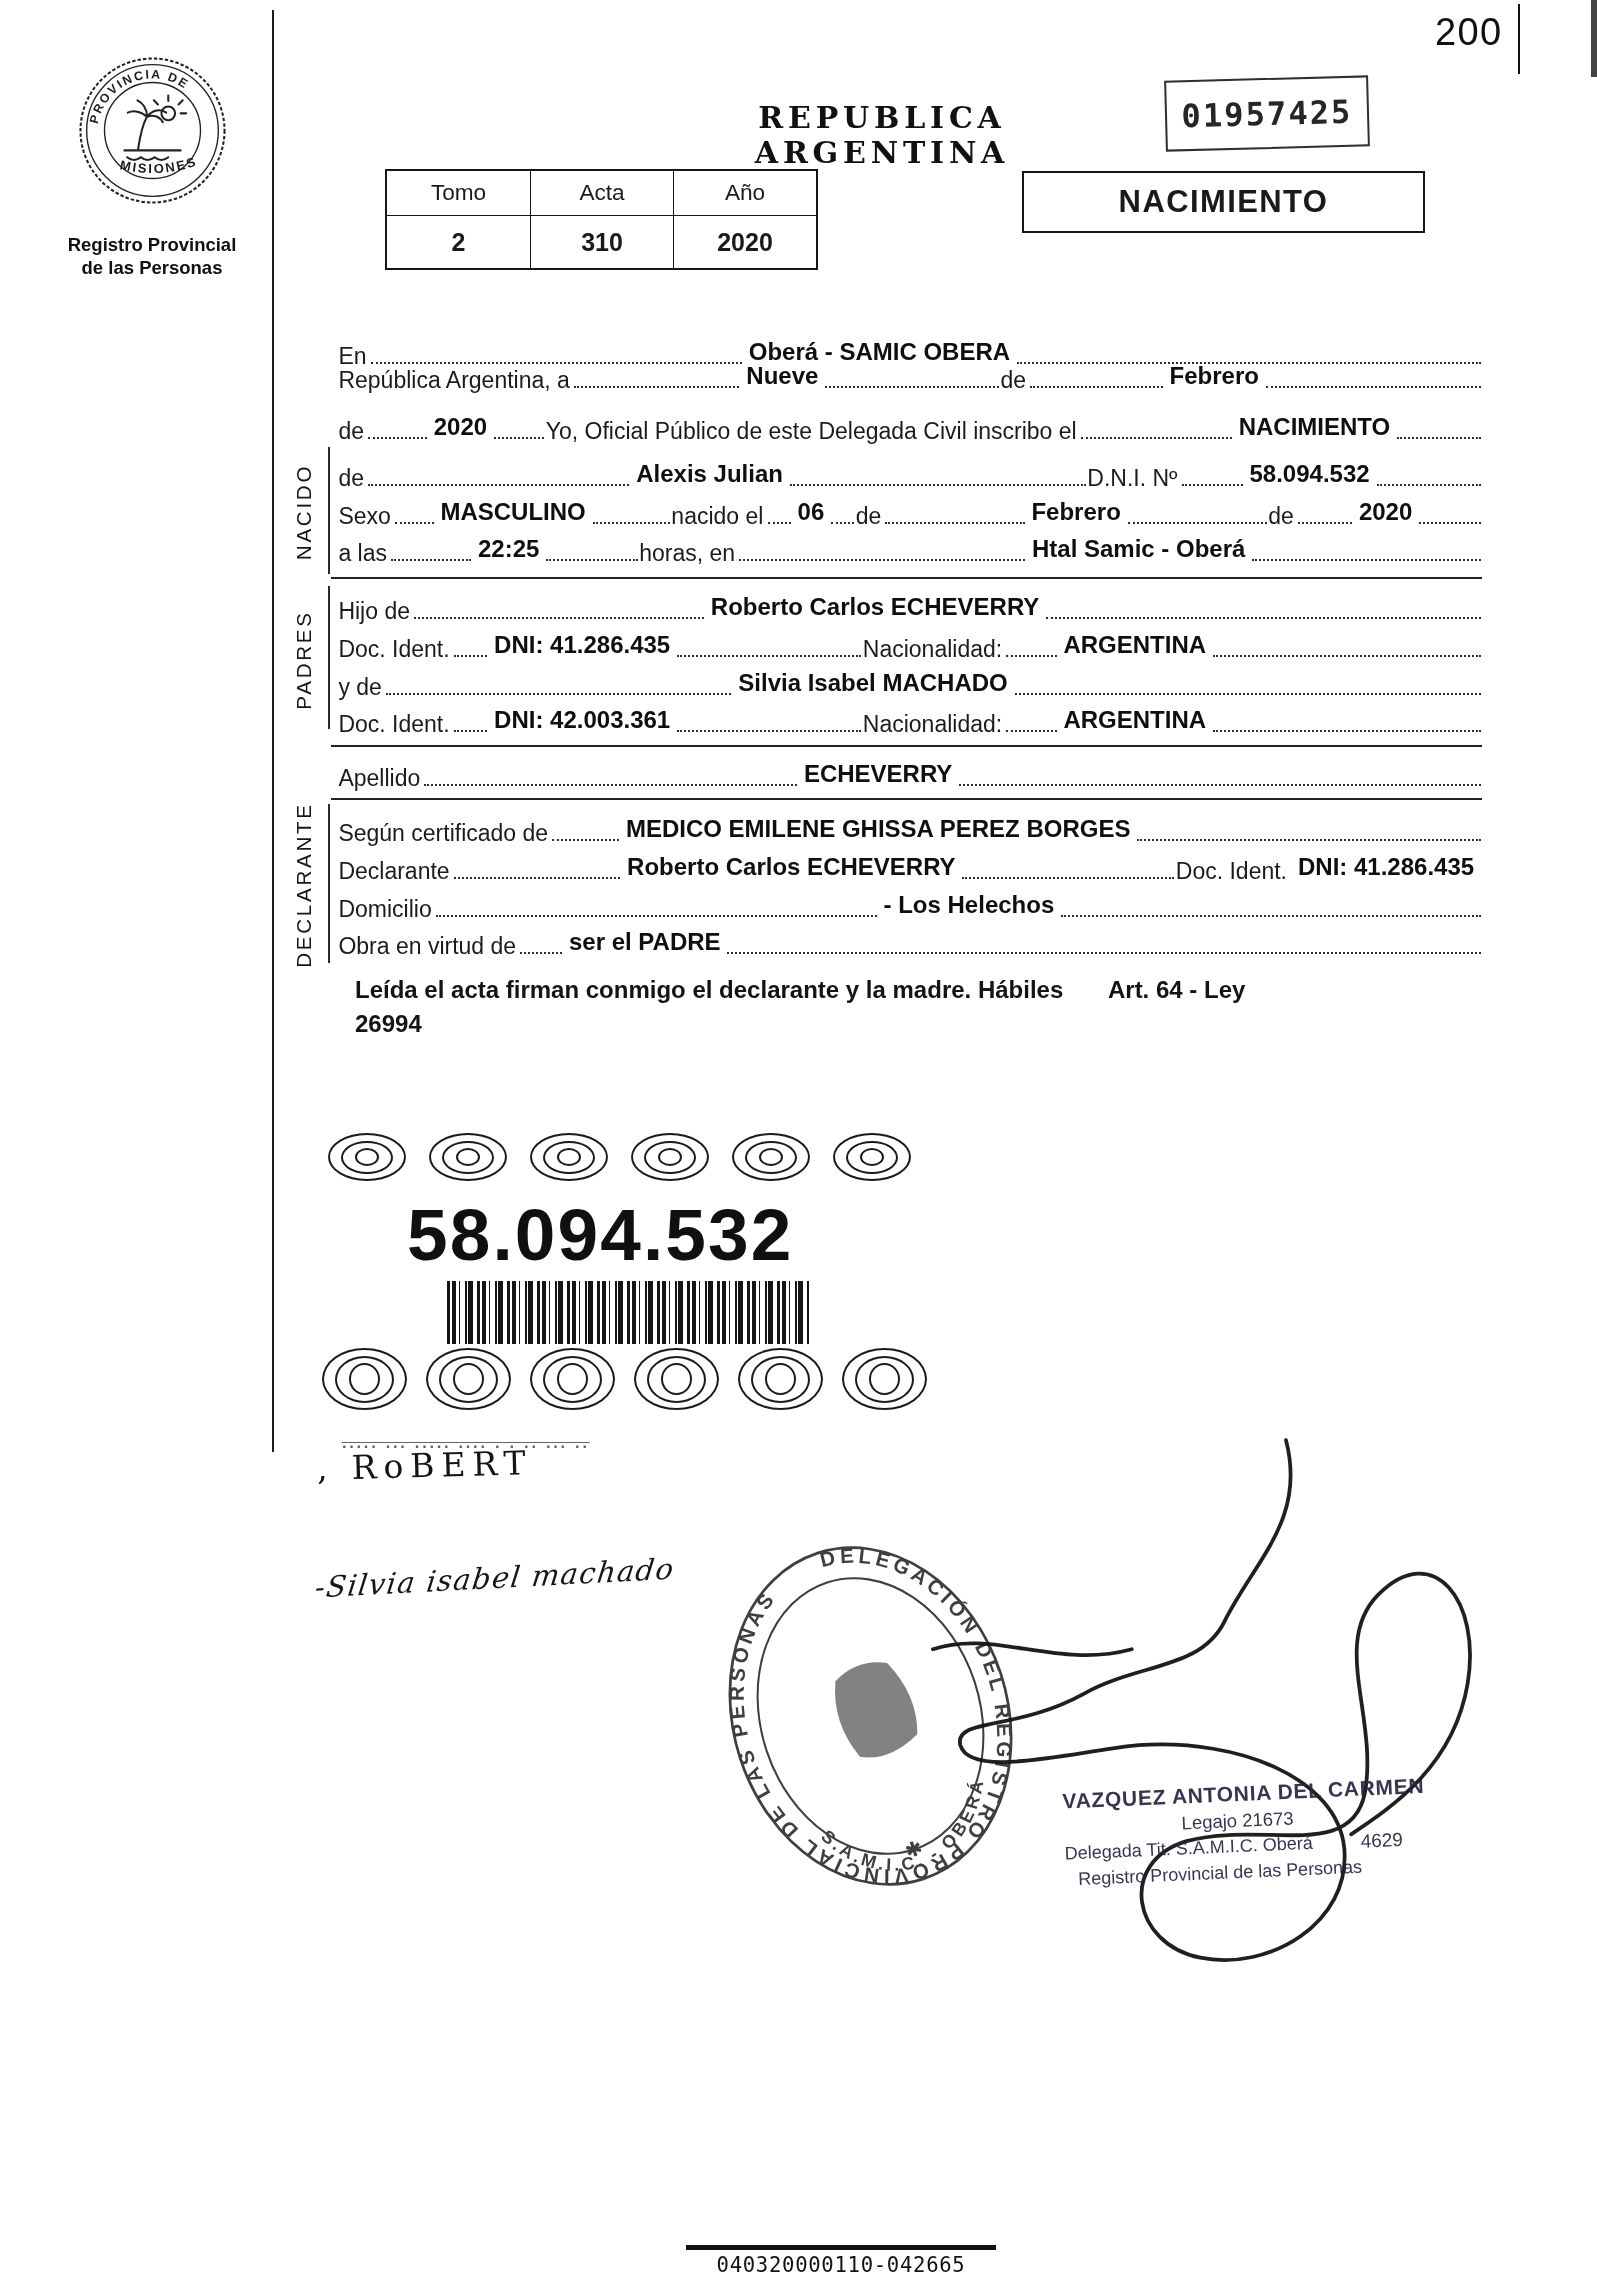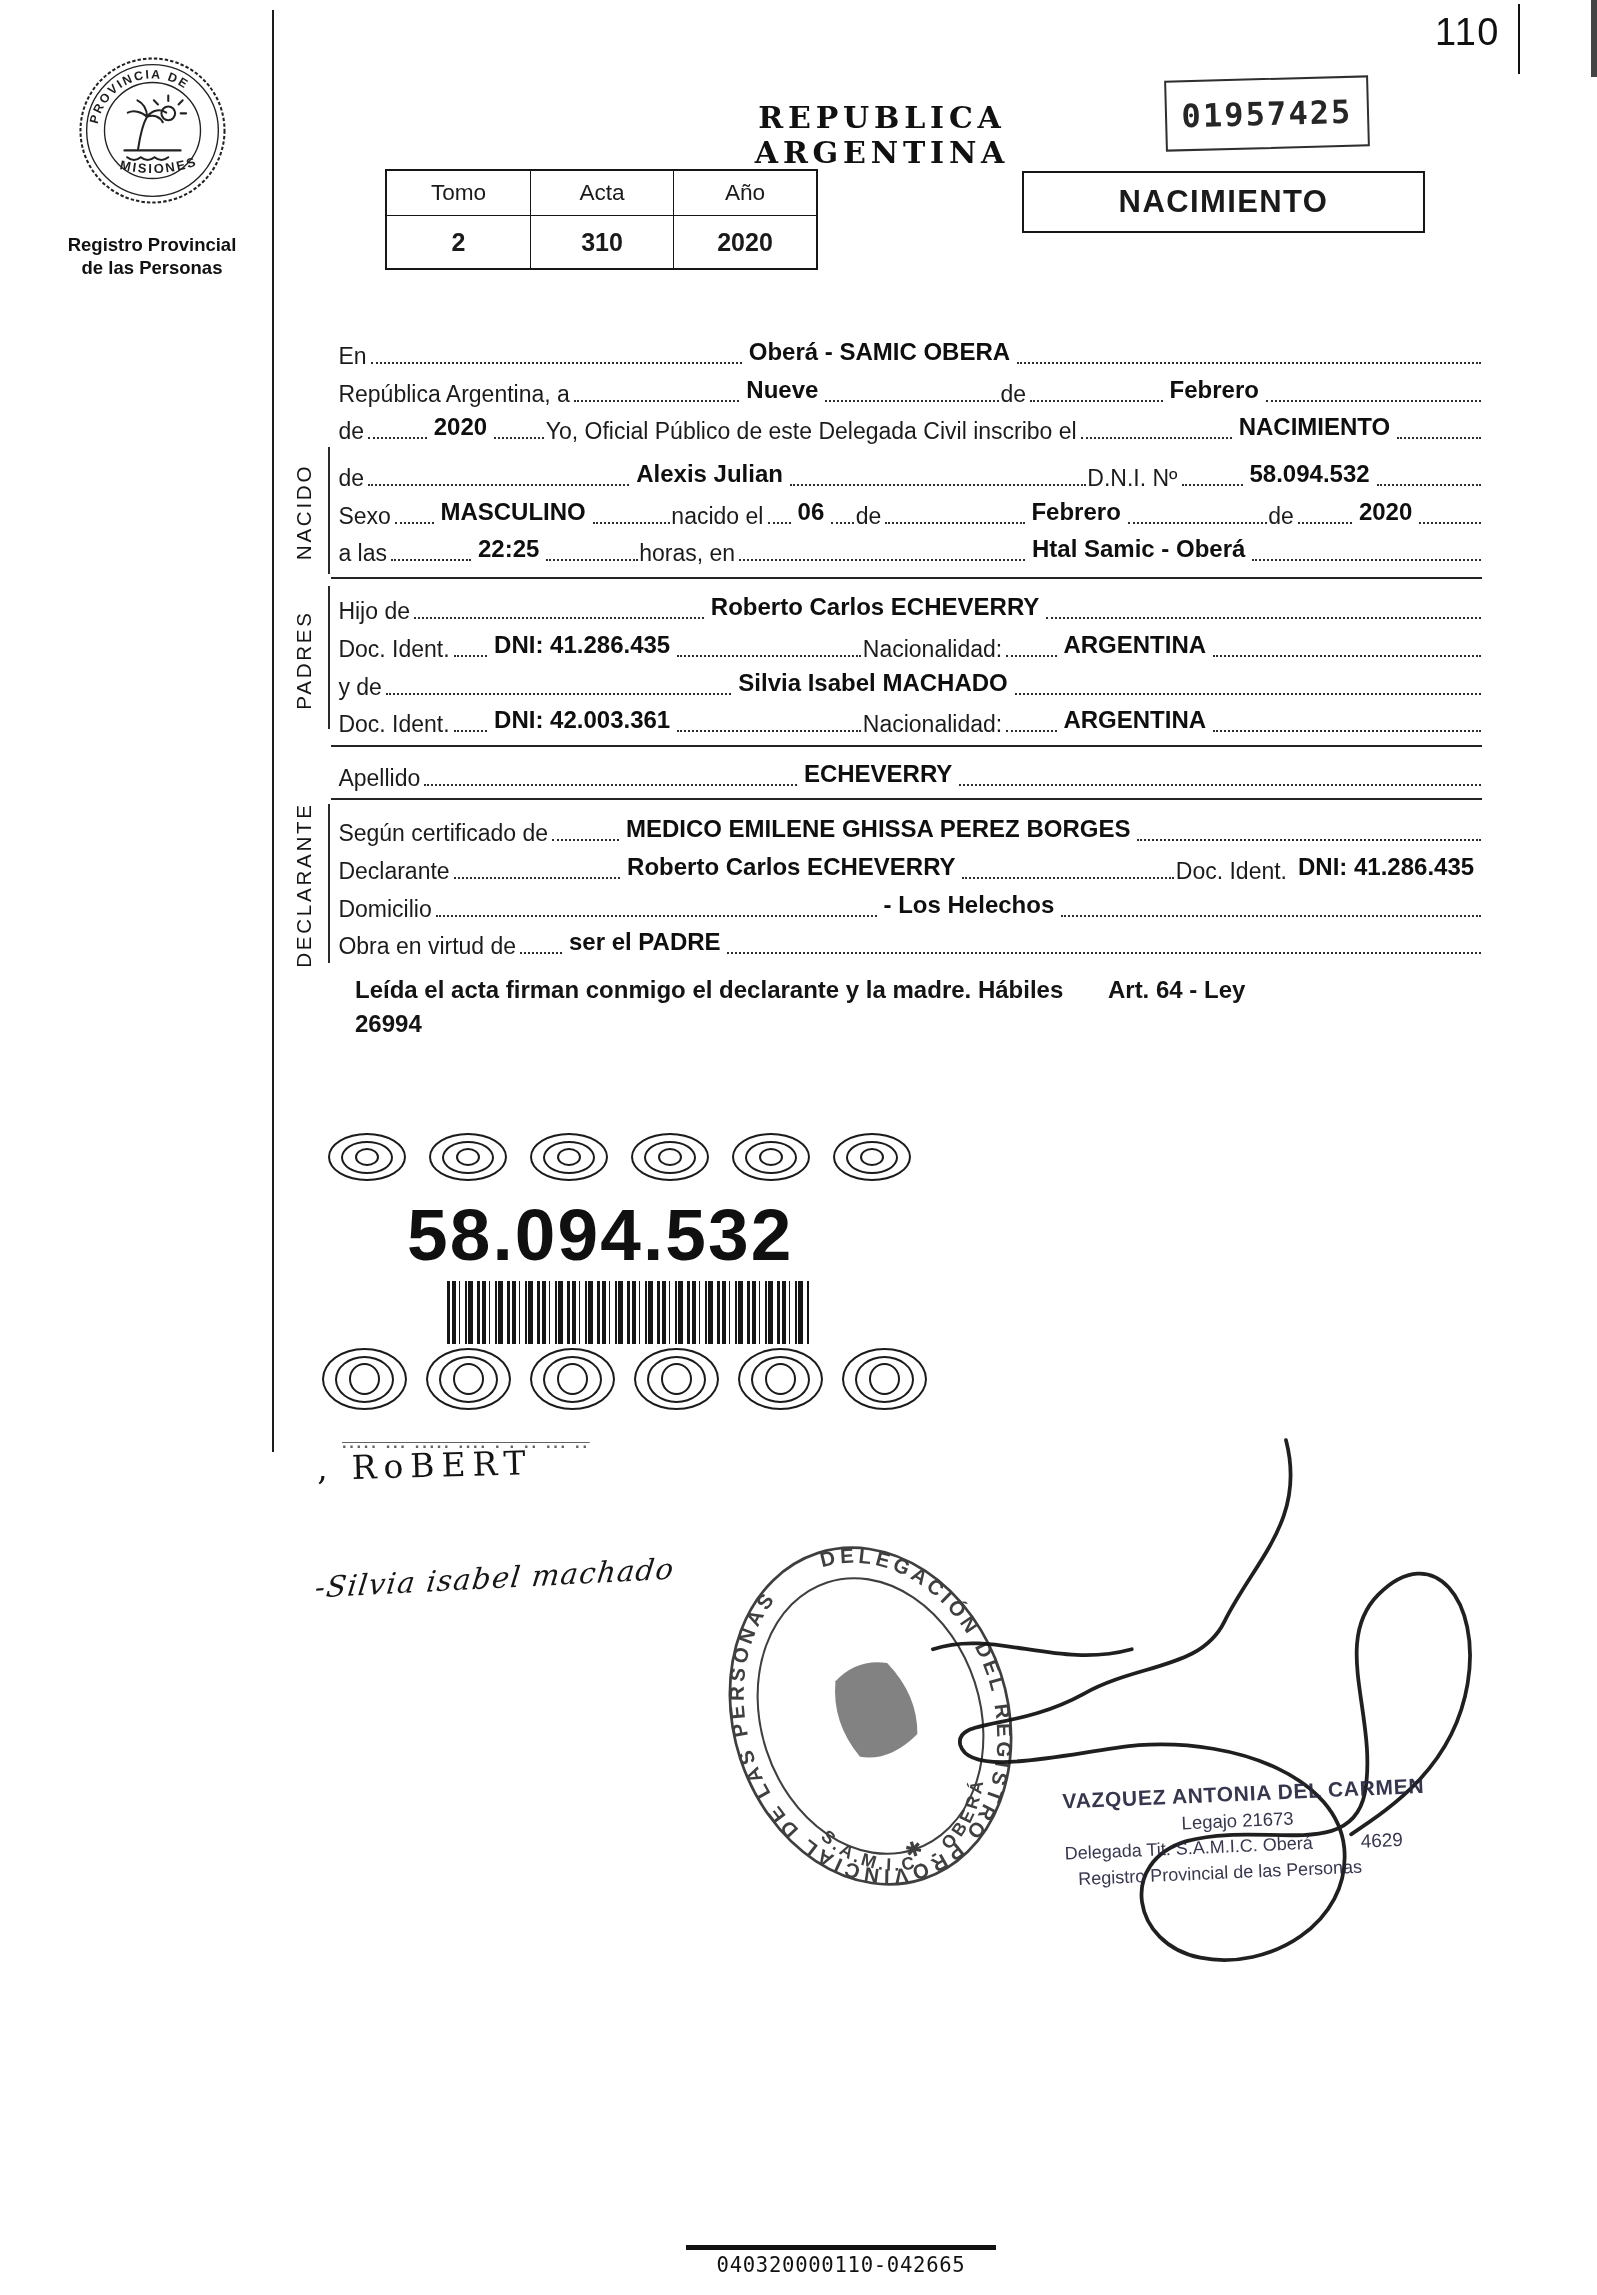--- a/index.html
+++ b/index.html
@@ -99,21 +99,21 @@
                     letter-spacing:0.7px;margin-top:3.4px;color:#111;}
 
   svg text{font-family:"Liberation Sans",sans-serif;}
 </style>
 </head>
 <body>
 
 <div id="doc">
 
   <div class="main-rule"></div>
-  <div class="pagenum">110</div>
+  <div class="pagenum">200</div>
   <div class="pagebar"></div>
   <div class="scan-edge"></div>
 
   <svg class="abs" style="left:75px;top:53px" width="155" height="155" viewBox="0 0 226 226">
     <defs>
       <path id="sealArc" d="M 32,118 A 81,81 0 0 1 194,118"></path>
       <path id="sealBanner" d="M 38,160 Q 113,190 188,160"></path>
     </defs>
     <circle cx="113" cy="113" r="105" fill="none" stroke="#222" stroke-width="3" stroke-dasharray="5 3"></circle>
     <circle cx="113" cy="113" r="96" fill="none" stroke="#222" stroke-width="2"></circle>
@@ -160,21 +160,21 @@
   <div class="vlabel" style="left:304px;top:885px">
     <span>DECLARANTE</span></div>
   <div class="bracket" style="top:804px;height:159px"></div>
 
   <div class="row" style="top:332px">
       <span class="label">En</span>
       <span class="dots" style="flex-grow: 1;"></span>
       <span class="value">Oberá - SAMIC OBERA</span>
       <span class="dots" style="flex-grow: 1.25;"></span>
     </div>
-  <div class="row" style="top:370px">
+  <div class="row" style="top:356px">
       <span class="label">República Argentina, a</span>
       <span class="dots" style="flex-grow: 1;"></span>
       <span class="value">Nueve</span>
       <span class="dots" style="flex-grow: 1.05;"></span>
       <span class="label">de</span>
       <span class="dots" style="flex-grow: 0.8;"></span>
       <span class="value">Febrero</span>
       <span class="dots" style="flex-grow: 1.3;"></span>
     </div>
   <div class="row" style="top:407px">

